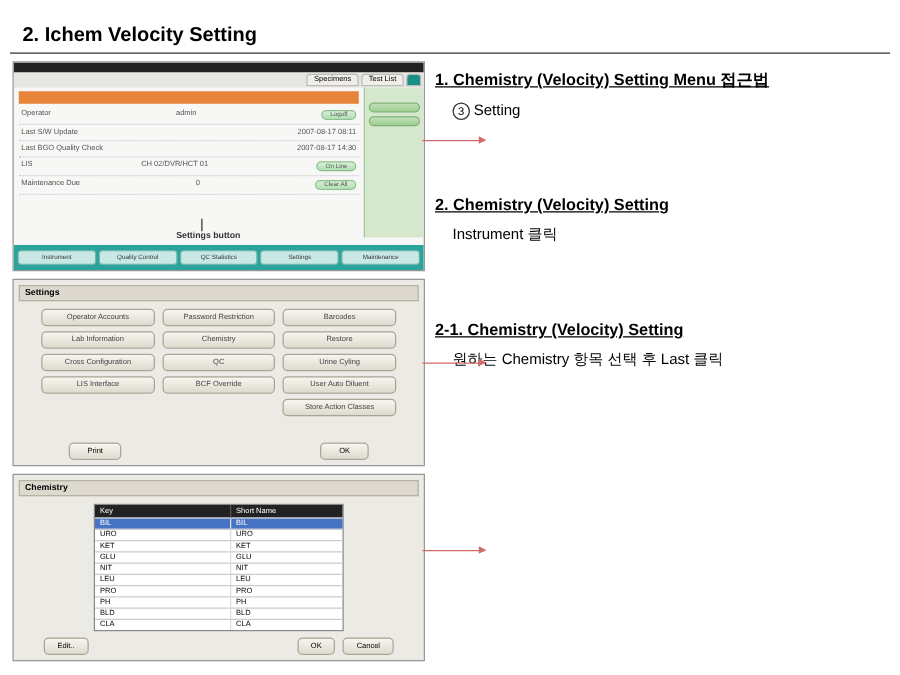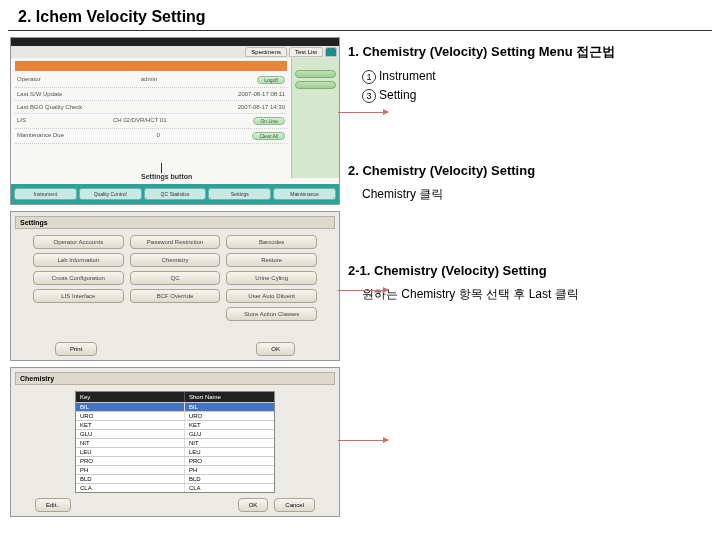--- a/index.html
+++ b/index.html
@@ -9,21 +9,21 @@
     font-family: Arial, "Malgun Gothic", sans-serif;
     background: #fff;
     position: relative;
     font-size: 11px;
   }
   .page-title {
     font-size: 16px;
     font-weight: bold;
     padding: 8px 10px 4px 10px;
     border-bottom: 1px solid #333;
-    margin: 0 8px 6px 8px;
+    margin: 12px 8px 6px 8px;
   }
   .content-row {
     display: flex;
     gap: 8px;
     padding: 0 10px;
   }
   .left-col {
     width: 330px;
     display: flex;
     flex-direction: column;
@@ -261,20 +261,21 @@
   .p3-foot-right { display: flex; gap: 6px; }
 
   
   .sec {
     margin-bottom: 60px;
   }
   .sec-title {
     font-size: 13px;
     font-weight: bold;
     margin-bottom: 8px;
+    text-decoration: underline;
   }
   .sec-line {
     font-size: 12px;
     margin-left: 14px;
     margin-bottom: 4px;
   }
   .circ {
     display: inline-block;
     width: 14px; height: 14px;
     border: 1px solid #333;
@@ -426,27 +427,26 @@
           <div class="p3-fbtn">Cancel</div>
         </div>
       </div>
     </div>
 
   </div>
 
   <div class="right-col">
     <div class="sec">
       <div class="sec-title">1. Chemistry (Velocity) Setting Menu 접근법</div>
-      <div class="sec-line"><span class="circ">1</span><span>Instrument</span></div>
       <div class="sec-line"><span class="circ">3</span><span>Setting</span></div>
     </div>
 
     <div class="sec sec2">
       <div class="sec-title">2. Chemistry (Velocity) Setting</div>
-      <div class="sec-line">Chemistry 클릭</div>
+      <div class="sec-line">Instrument 클릭</div>
     </div>
 
     <div class="sec sec3">
       <div class="sec-title">2-1. Chemistry (Velocity) Setting</div>
       <div class="sec-line">원하는 Chemistry 항목 선택 후  Last 클릭</div>
     </div>
   </div>
 </div>
 
 <div class="arrow arrow1"></div>

